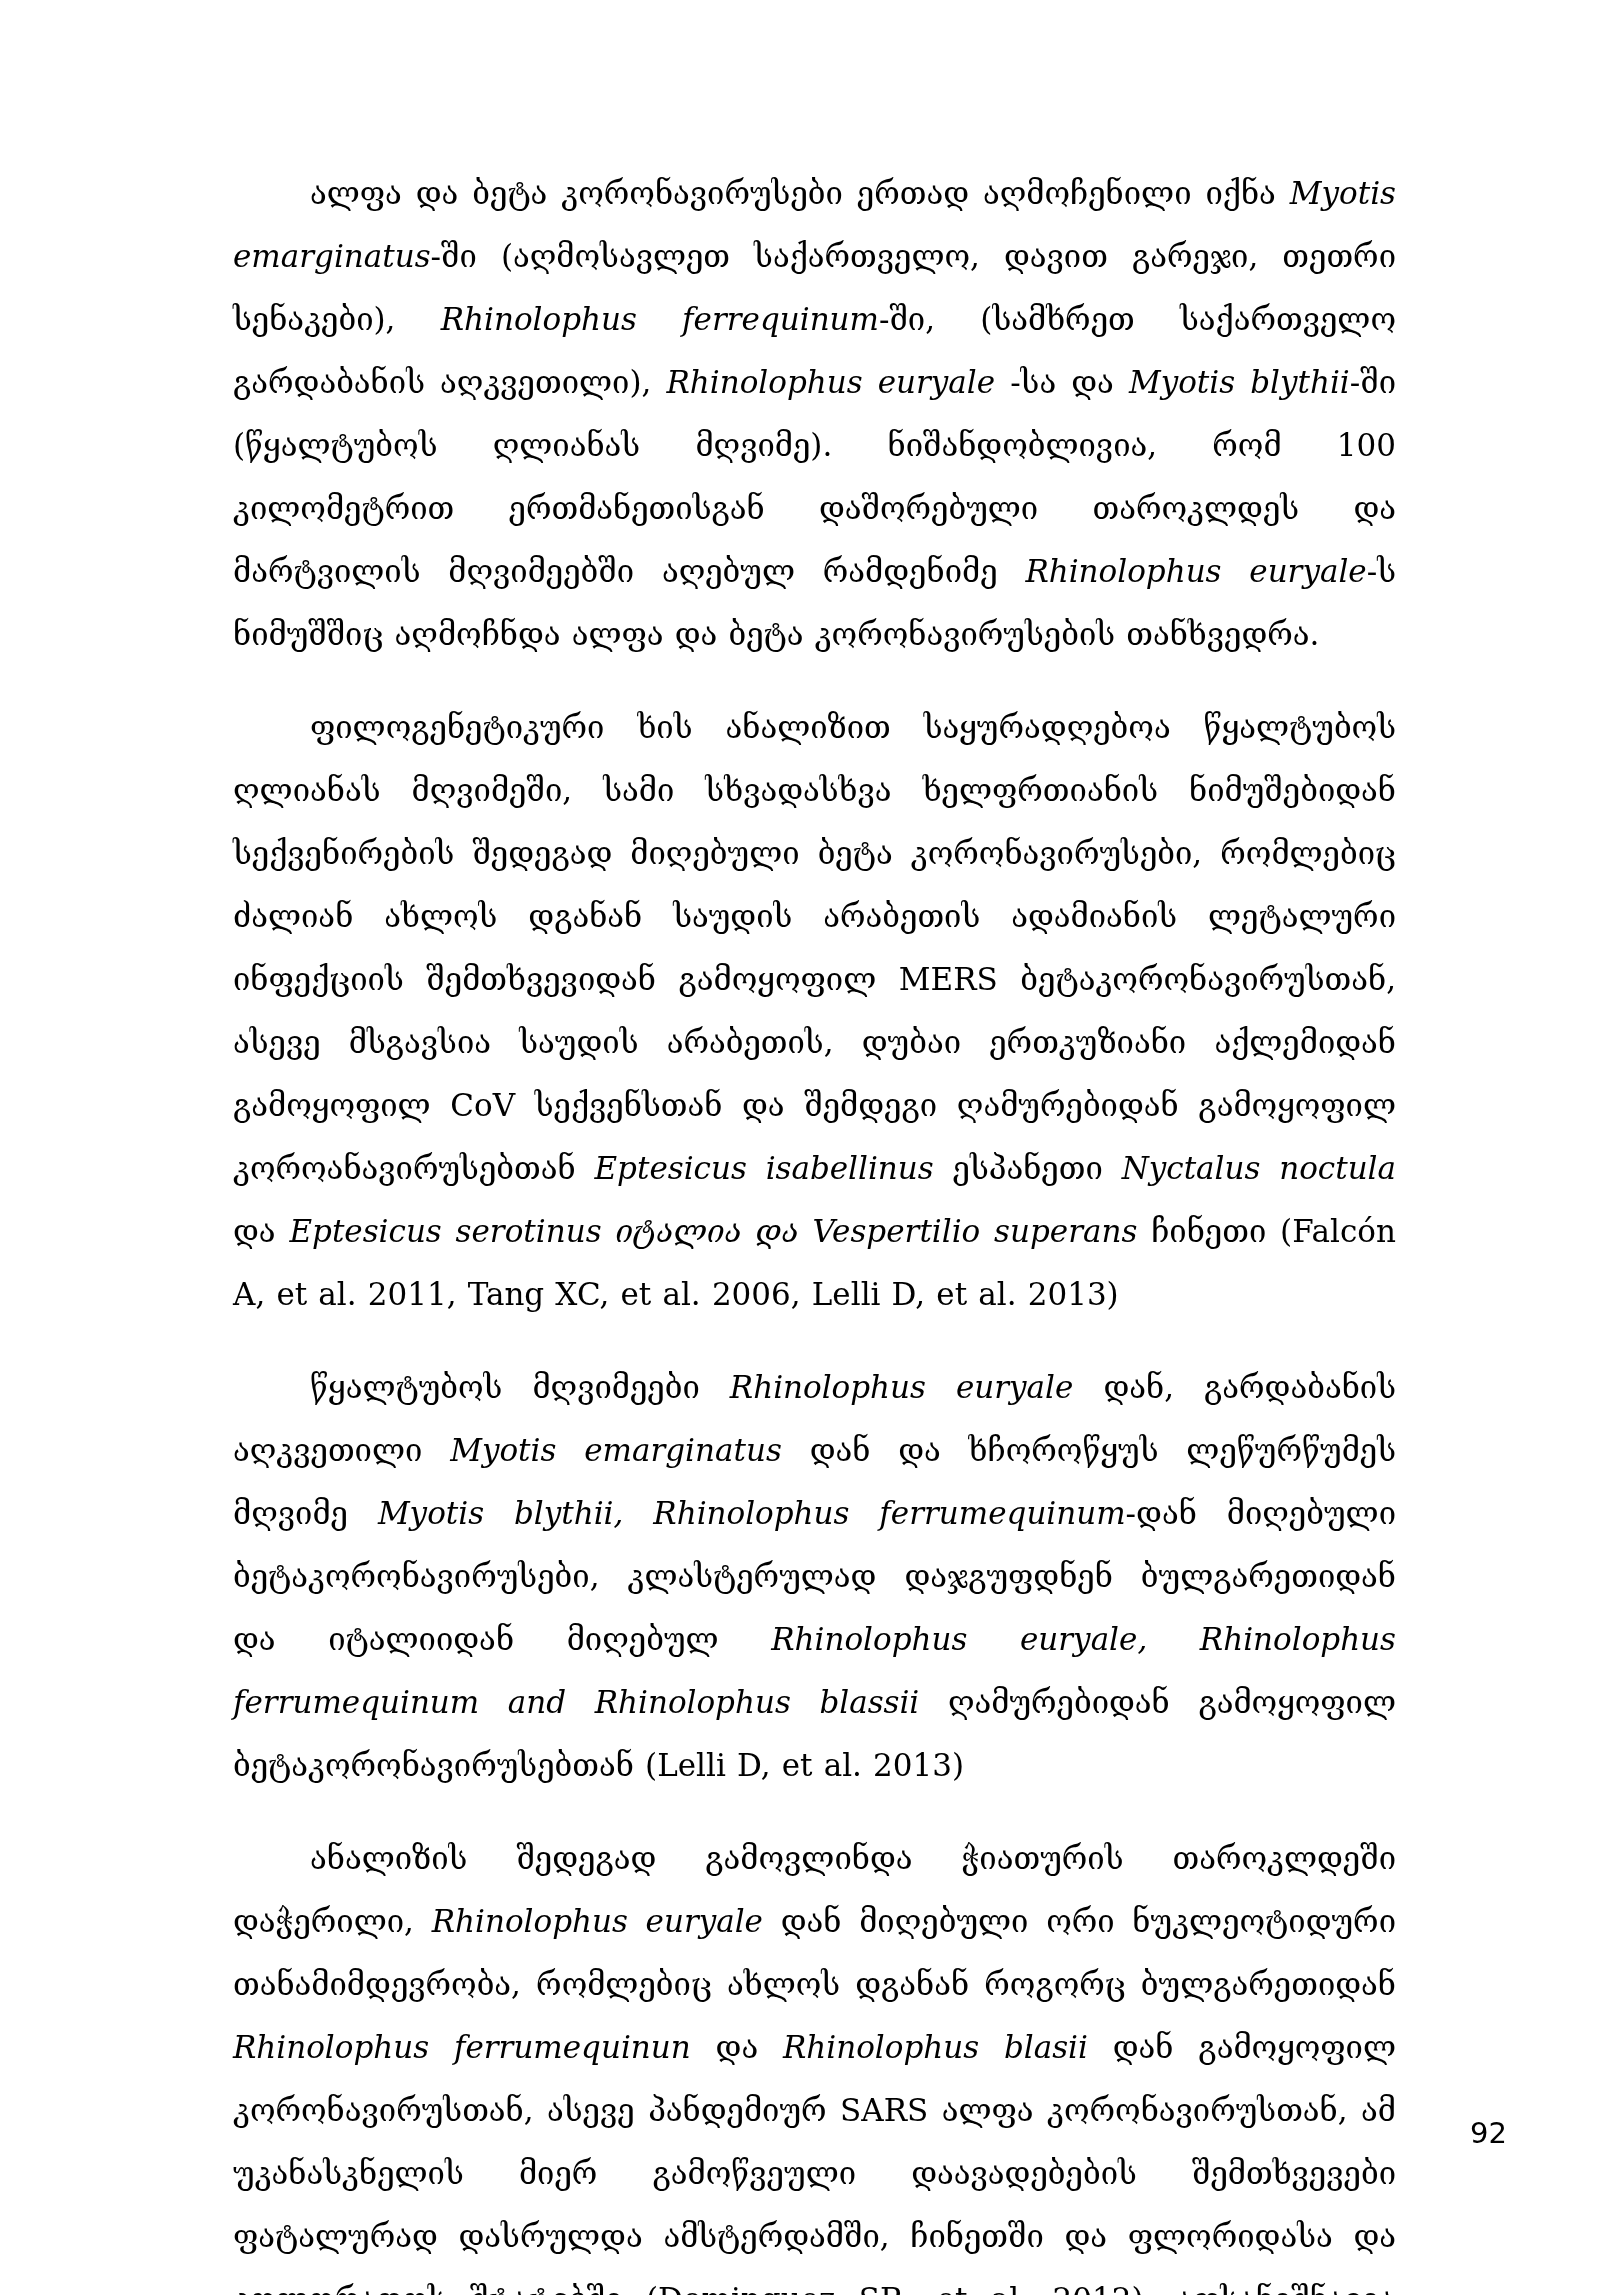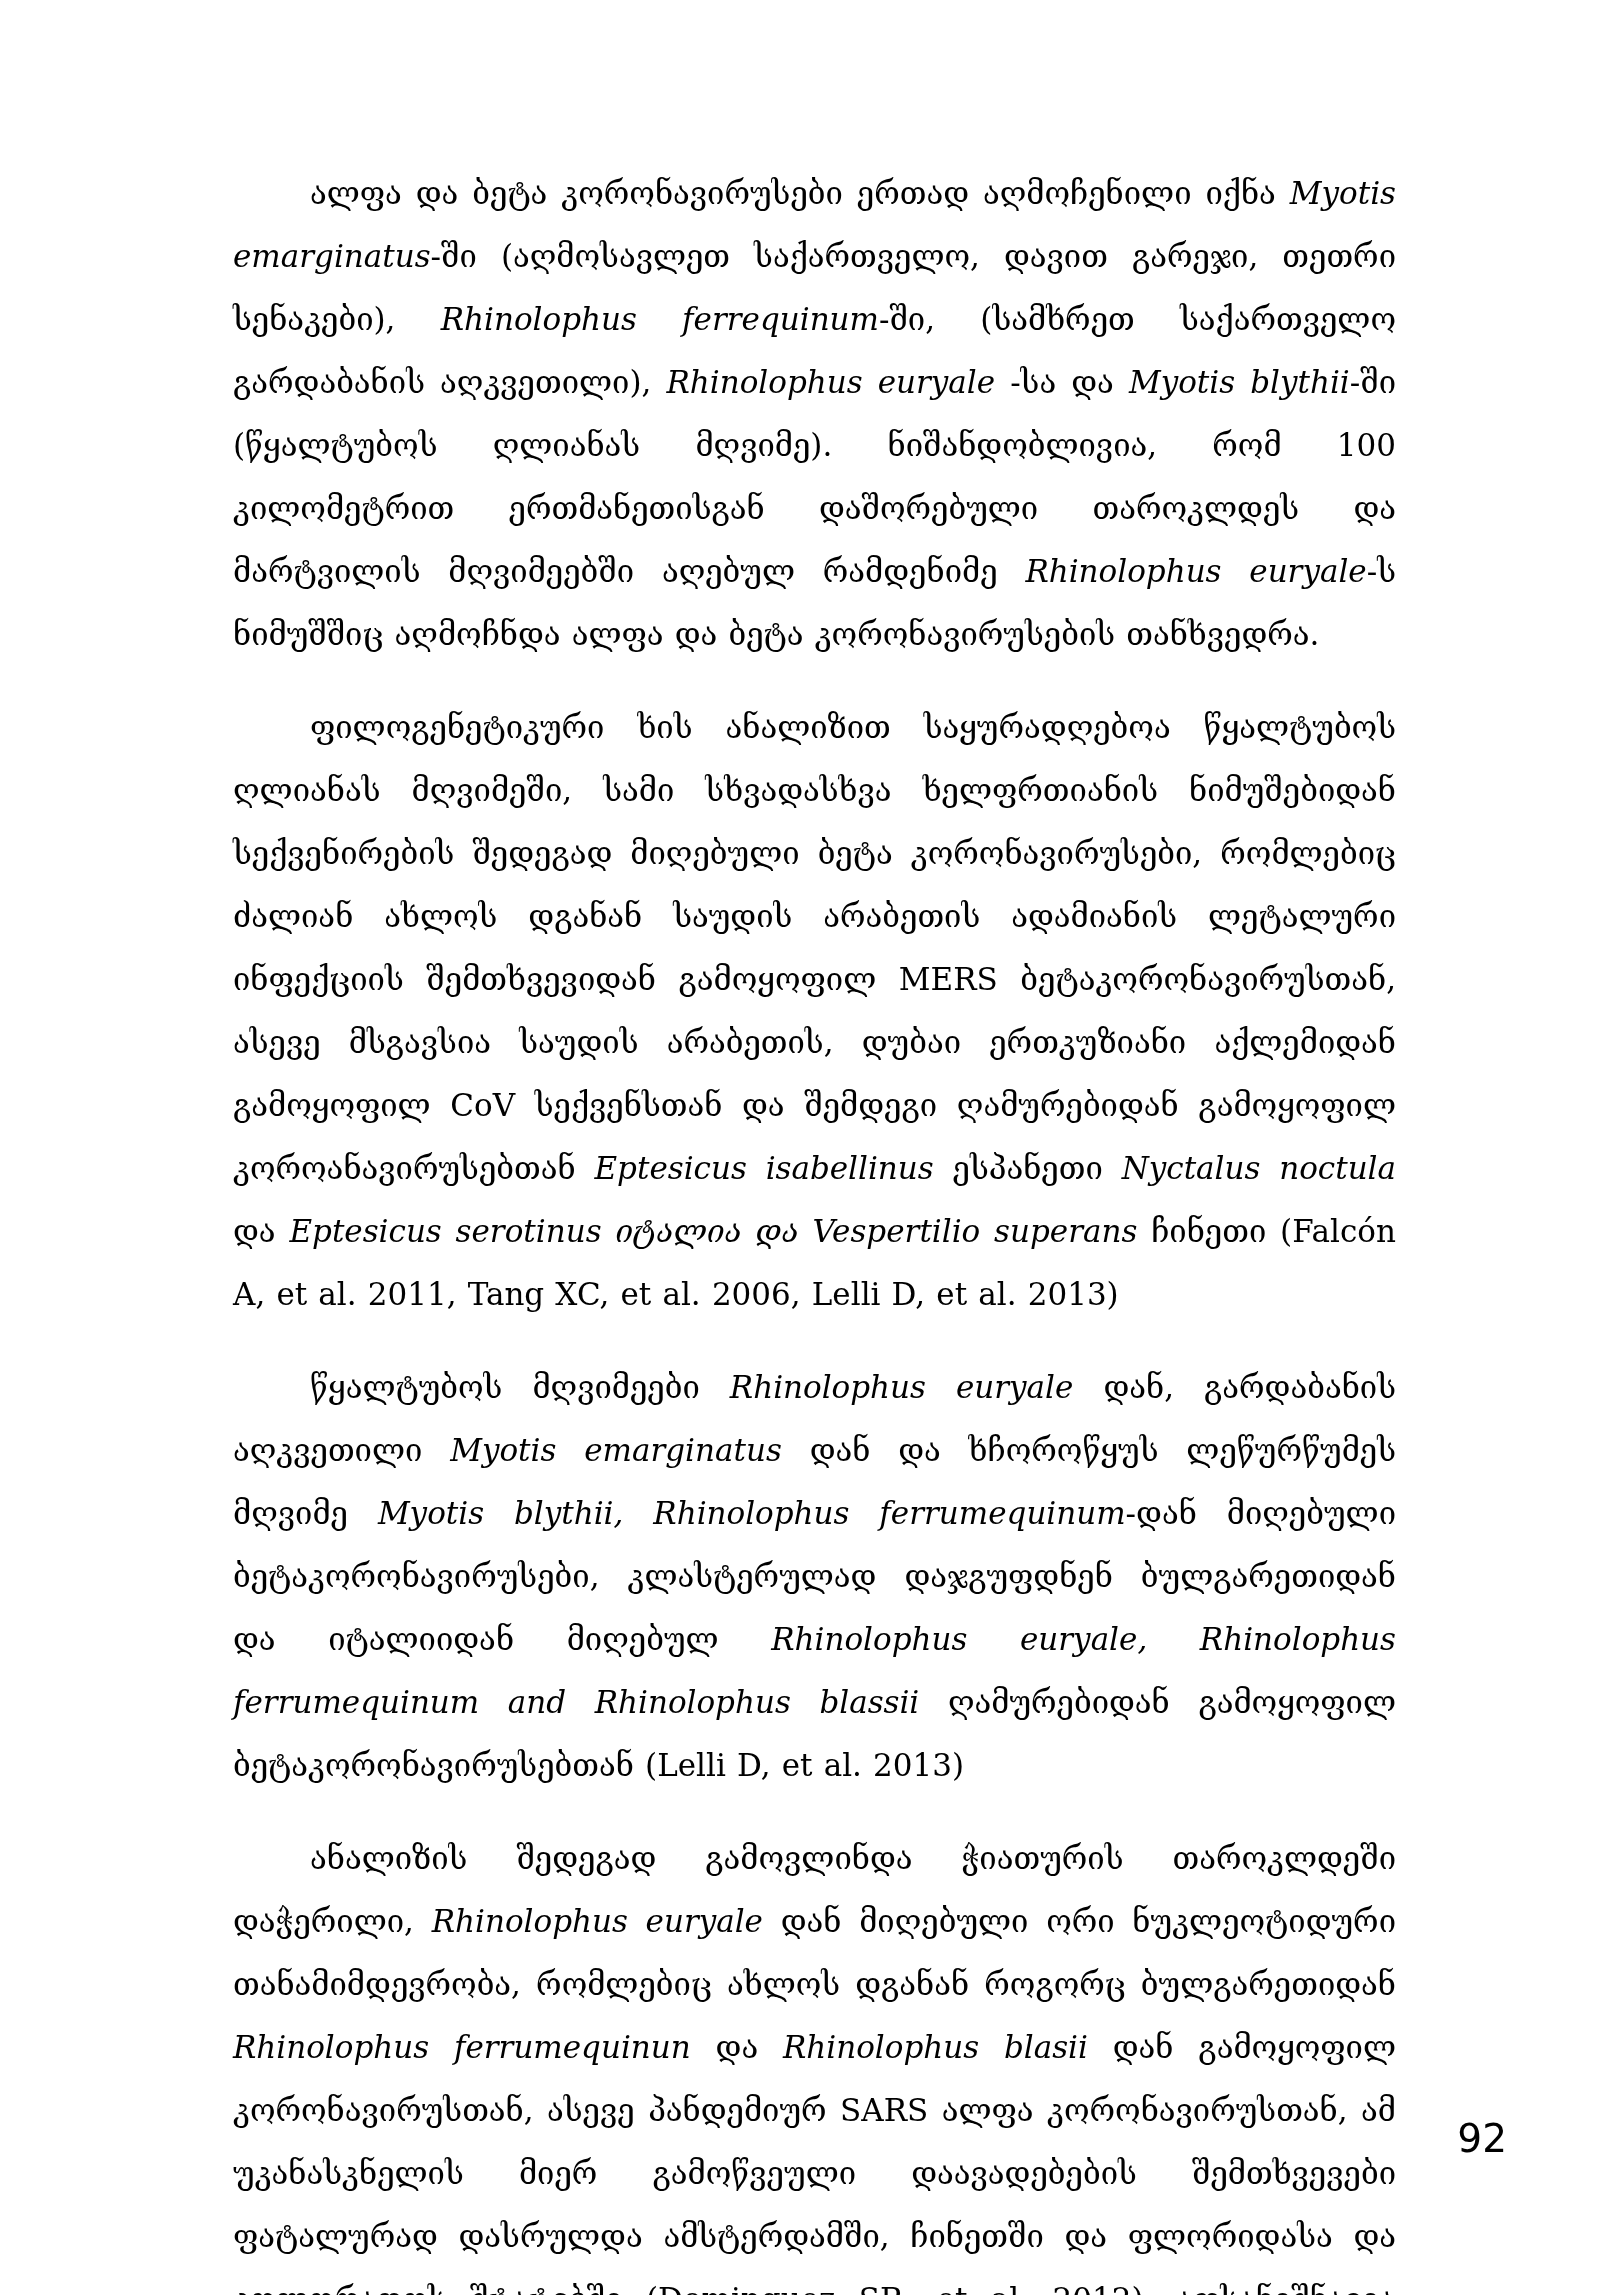--- a/index.html
+++ b/index.html
@@ -31,21 +31,21 @@
     word-spacing: 1.3px;
   }
   p.doc-para .it {
     font-style: italic;
   }
   .page-number {
     position: absolute;
     top: 2116px;
     right: 116px;
     font-family: "DejaVu Sans", "Liberation Sans", sans-serif;
-    font-size: 39px;
+    font-size: 29px;
     color: #000000;
   }
 </style>
 </head>
 <body>
 
 <div class="page">
   <div class="content" id="paragraphs">
       <p class="doc-para"><span>ალფა და ბეტა კორონავირუსები ერთად აღმოჩენილი იქნა </span><span class="it">Myotis emarginatus</span><span>-ში (აღმოსავლეთ საქართველო, დავით გარეჯი, თეთრი სენაკები), </span><span class="it">Rhinolophus ferrequinum</span><span>-ში, (სამხრეთ საქართველო გარდაბანის აღკვეთილი), </span><span class="it">Rhinolophus euryale</span><span> -სა და </span><span class="it">Myotis blythii</span><span>-ში (წყალტუბოს ღლიანას მღვიმე). ნიშანდობლივია, რომ 100 კილომეტრით ერთმანეთისგან დაშორებული თაროკლდეს და მარტვილის მღვიმეებში აღებულ რამდენიმე </span><span class="it">Rhinolophus euryale</span><span>-ს ნიმუშშიც აღმოჩნდა ალფა და ბეტა კორონავირუსების თანხვედრა.</span></p>
       <p class="doc-para"><span>ფილოგენეტიკური ხის ანალიზით საყურადღებოა წყალტუბოს ღლიანას მღვიმეში, სამი სხვადასხვა ხელფრთიანის ნიმუშებიდან სექვენირების შედეგად მიღებული ბეტა კორონავირუსები, რომლებიც ძალიან ახლოს დგანან საუდის არაბეთის ადამიანის ლეტალური ინფექციის შემთხვევიდან გამოყოფილ MERS ბეტაკორონავირუსთან, ასევე მსგავსია საუდის არაბეთის, დუბაი ერთკუზიანი აქლემიდან გამოყოფილ CoV სექვენსთან და შემდეგი ღამურებიდან გამოყოფილ კოროანავირუსებთან </span><span class="it">Eptesicus isabellinus</span><span> ესპანეთი </span><span class="it">Nyctalus noctula</span><span> და </span><span class="it">Eptesicus serotinus</span><span> </span><span class="it">იტალია და </span><span class="it">Vespertilio superans</span><span> ჩინეთი (Falcón A, et al. 2011, Tang XC, et al. 2006, Lelli D, et al. 2013)</span></p>

